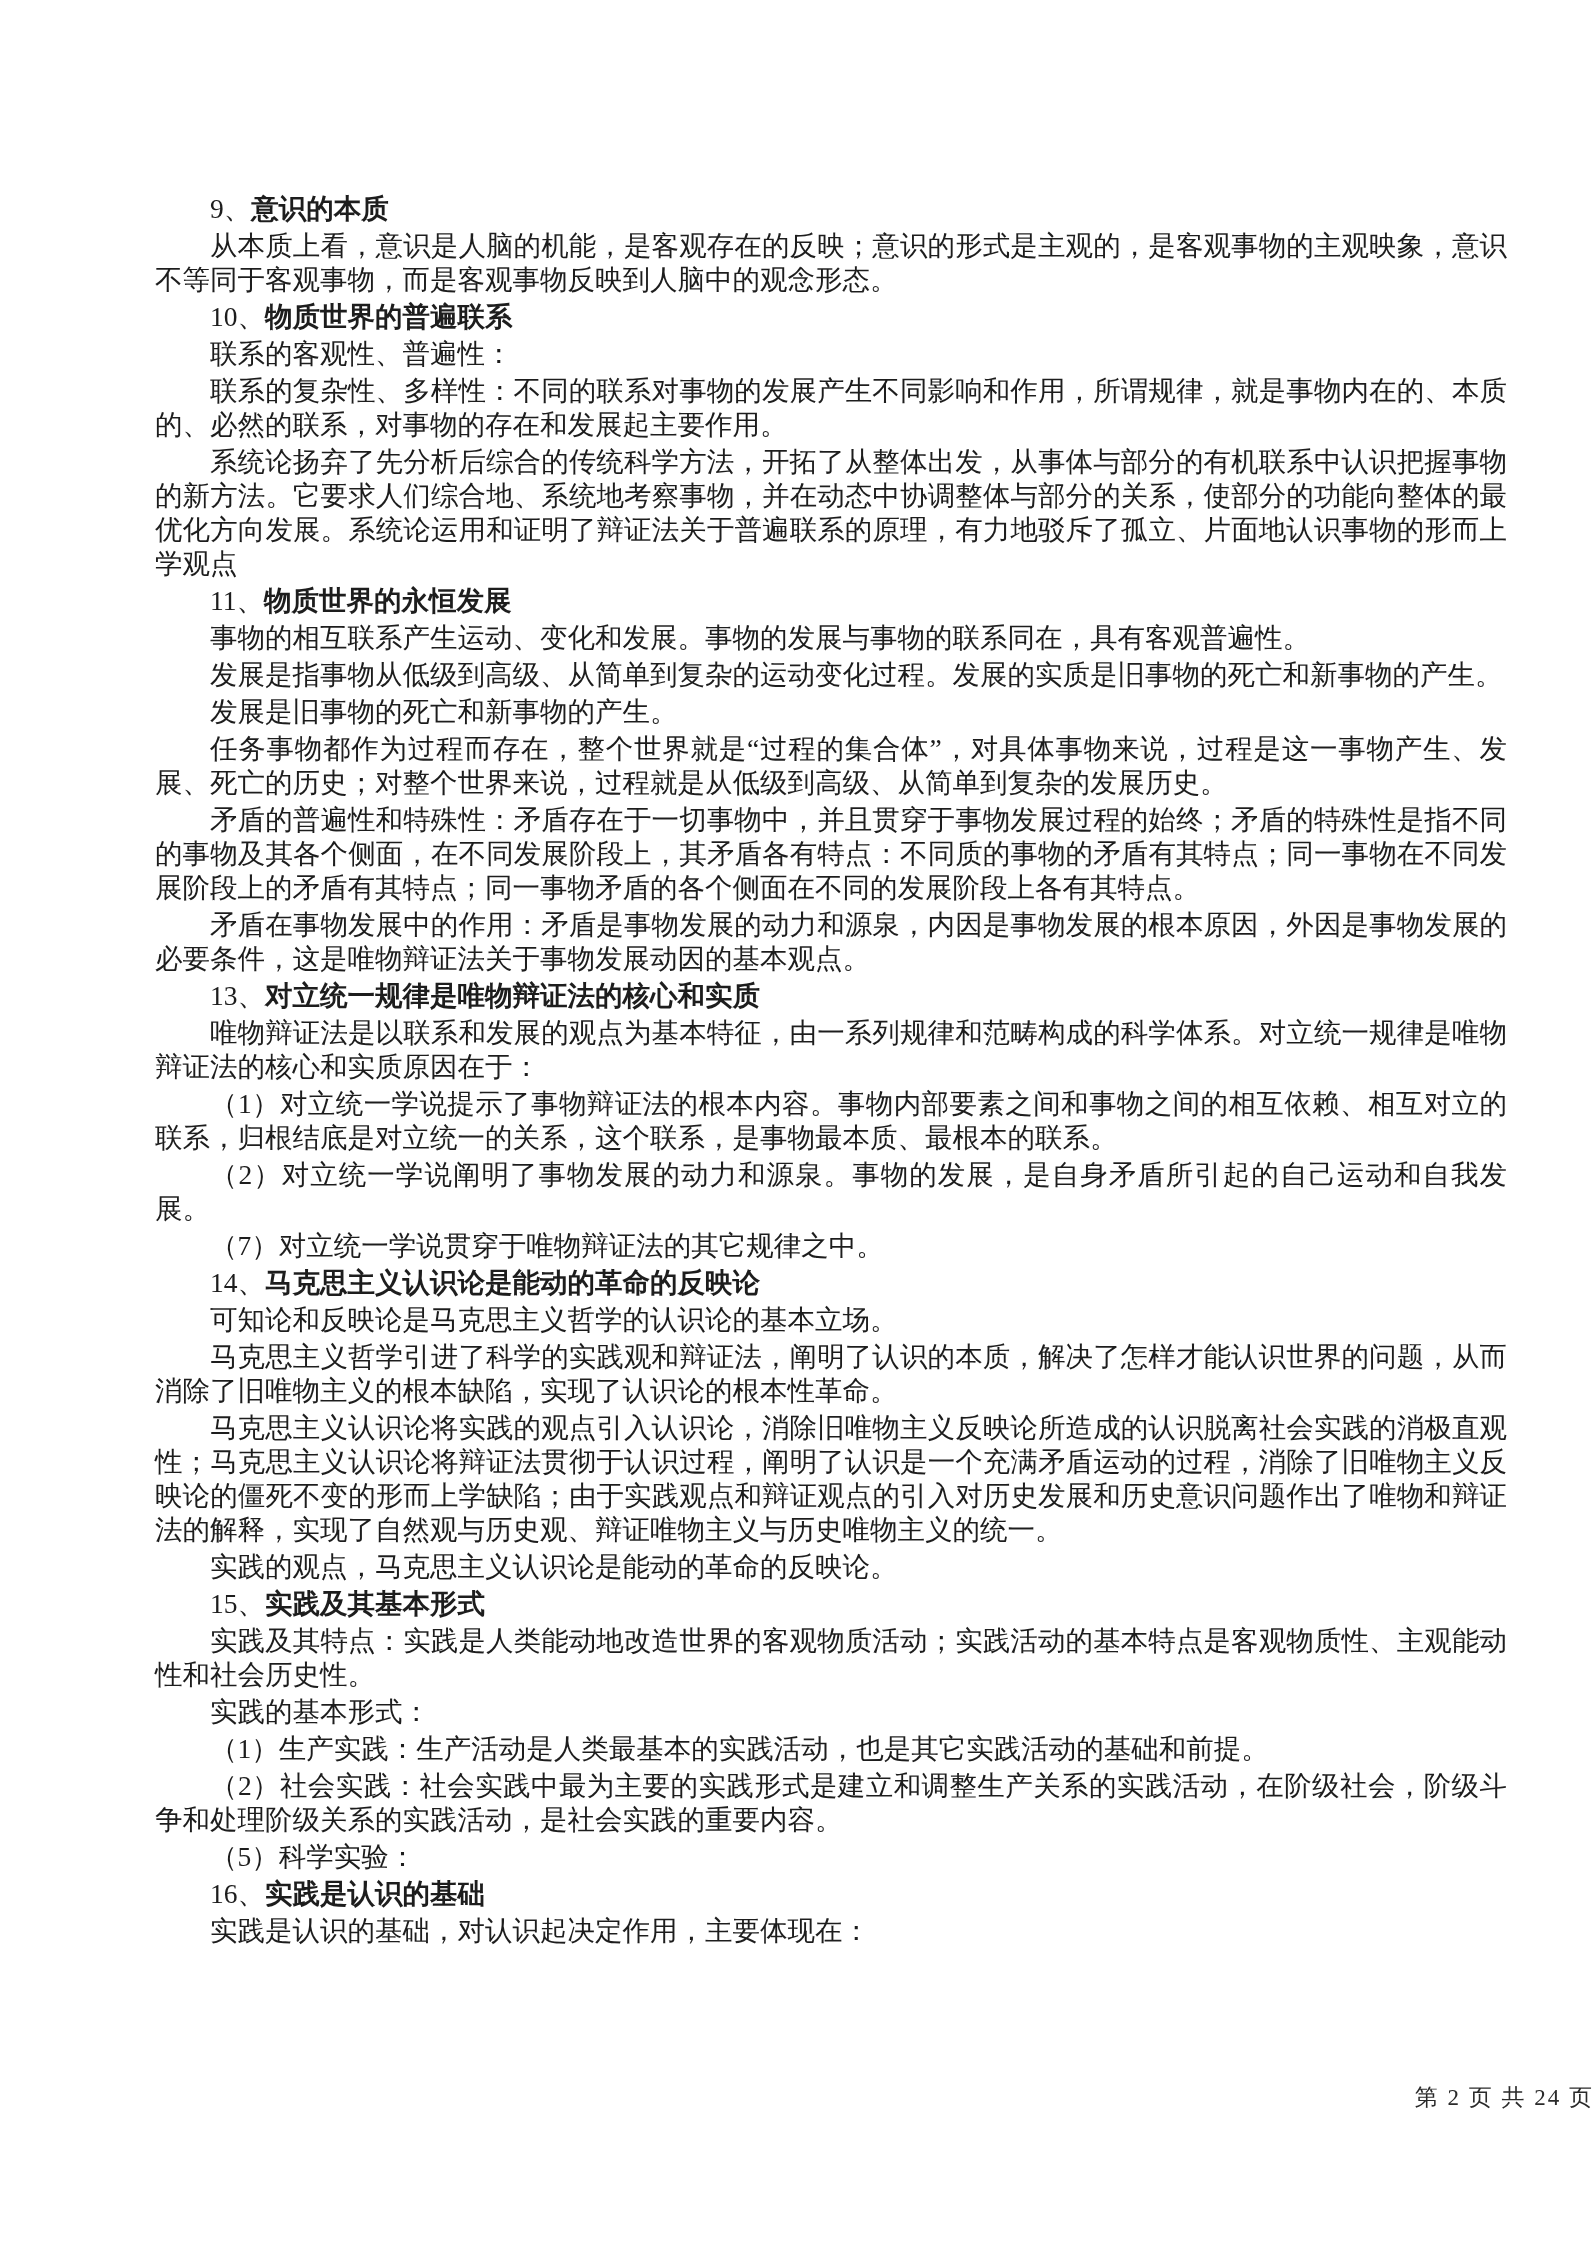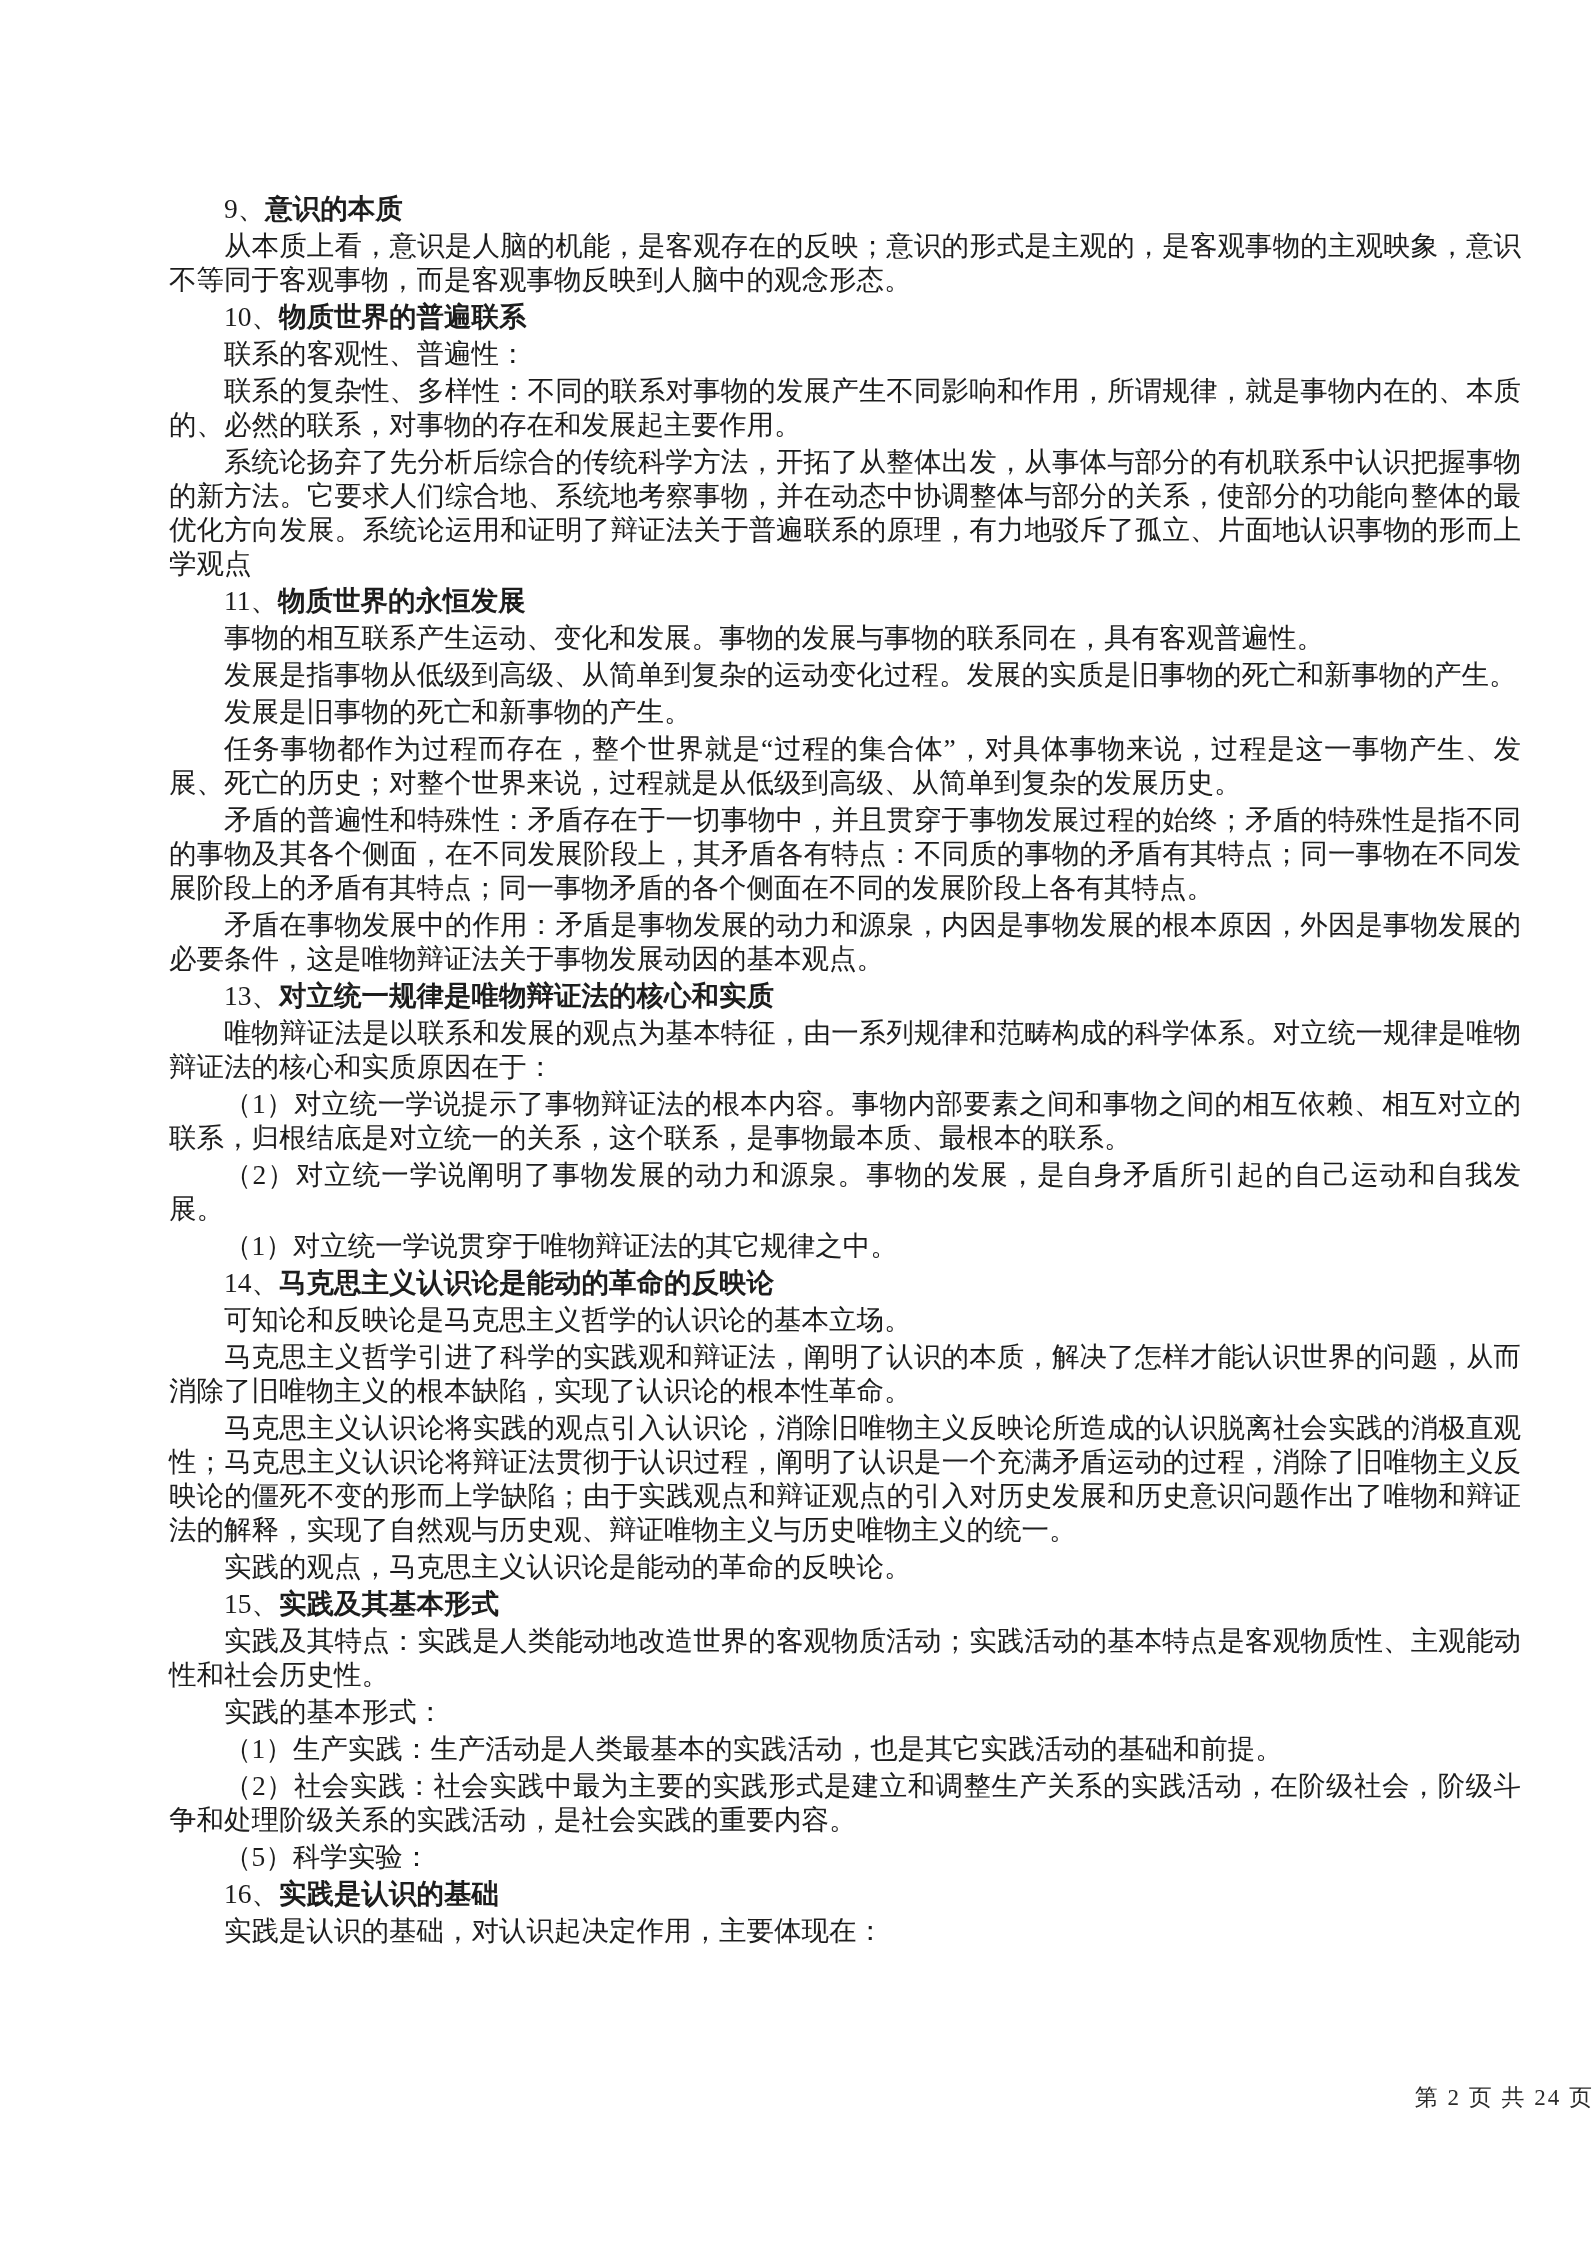--- a/index.html
+++ b/index.html
@@ -12,21 +12,21 @@
     width: 1594px;
     height: 2252px;
     margin: 0 auto;
     background: #ffffff;
     font-family: "Liberation Serif", "DejaVu Serif", serif;
     color: #1d1d1d;
     overflow: hidden;
   }
   .doc-body {
     position: absolute;
-    left: 169px;
+    left: 155px;
     top: 192px;
     width: 1352px;
     font-size: 27.5px;
     line-height: 34px;
     text-align: justify;
   }
   .doc-body p {
     margin: 0 0 3px 0;
     text-indent: 2em;
     word-break: break-all;
@@ -63,21 +63,21 @@
       <p class="para">事物的相互联系产生运动、变化和发展。事物的发展与事物的联系同在，具有客观普遍性。</p>
       <p class="para">发展是指事物从低级到高级、从简单到复杂的运动变化过程。发展的实质是旧事物的死亡和新事物的产生。</p>
       <p class="para">发展是旧事物的死亡和新事物的产生。</p>
       <p class="para">任务事物都作为过程而存在，整个世界就是“过程的集合体”，对具体事物来说，过程是这一事物产生、发展、死亡的历史；对整个世界来说，过程就是从低级到高级、从简单到复杂的发展历史。</p>
       <p class="para">矛盾的普遍性和特殊性：矛盾存在于一切事物中，并且贯穿于事物发展过程的始终；矛盾的特殊性是指不同的事物及其各个侧面，在不同发展阶段上，其矛盾各有特点：不同质的事物的矛盾有其特点；同一事物在不同发展阶段上的矛盾有其特点；同一事物矛盾的各个侧面在不同的发展阶段上各有其特点。</p>
       <p class="para">矛盾在事物发展中的作用：矛盾是事物发展的动力和源泉，内因是事物发展的根本原因，外因是事物发展的必要条件，这是唯物辩证法关于事物发展动因的基本观点。</p>
       <p class="heading"><span class="h-num">13、</span><span>对立统一规律是唯物辩证法的核心和实质</span></p>
       <p class="para">唯物辩证法是以联系和发展的观点为基本特征，由一系列规律和范畴构成的科学体系。对立统一规律是唯物辩证法的核心和实质原因在于：</p>
       <p class="para">（1）对立统一学说提示了事物辩证法的根本内容。事物内部要素之间和事物之间的相互依赖、相互对立的联系，归根结底是对立统一的关系，这个联系，是事物最本质、最根本的联系。</p>
       <p class="para">（2）对立统一学说阐明了事物发展的动力和源泉。事物的发展，是自身矛盾所引起的自己运动和自我发展。</p>
-      <p class="para">（1）对立统一学说贯穿于唯物辩证法的其它规律之中。</p>
+      <p class="para">（7）对立统一学说贯穿于唯物辩证法的其它规律之中。</p>
       <p class="heading"><span class="h-num">14、</span><span>马克思主义认识论是能动的革命的反映论</span></p>
       <p class="para">可知论和反映论是马克思主义哲学的认识论的基本立场。</p>
       <p class="para">马克思主义哲学引进了科学的实践观和辩证法，阐明了认识的本质，解决了怎样才能认识世界的问题，从而消除了旧唯物主义的根本缺陷，实现了认识论的根本性革命。</p>
       <p class="para">马克思主义认识论将实践的观点引入认识论，消除旧唯物主义反映论所造成的认识脱离社会实践的消极直观性；马克思主义认识论将辩证法贯彻于认识过程，阐明了认识是一个充满矛盾运动的过程，消除了旧唯物主义反映论的僵死不变的形而上学缺陷；由于实践观点和辩证观点的引入对历史发展和历史意识问题作出了唯物和辩证法的解释，实现了自然观与历史观、辩证唯物主义与历史唯物主义的统一。</p>
       <p class="para">实践的观点，马克思主义认识论是能动的革命的反映论。</p>
       <p class="heading"><span class="h-num">15、</span><span>实践及其基本形式</span></p>
       <p class="para">实践及其特点：实践是人类能动地改造世界的客观物质活动；实践活动的基本特点是客观物质性、主观能动性和社会历史性。</p>
       <p class="para">实践的基本形式：</p>
       <p class="para">（1）生产实践：生产活动是人类最基本的实践活动，也是其它实践活动的基础和前提。</p>
       <p class="para">（2）社会实践：社会实践中最为主要的实践形式是建立和调整生产关系的实践活动，在阶级社会，阶级斗争和处理阶级关系的实践活动，是社会实践的重要内容。</p>

